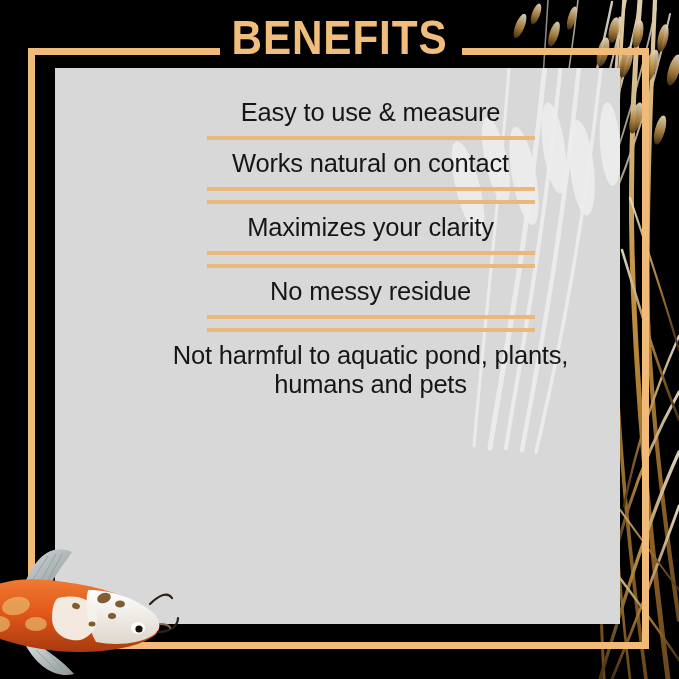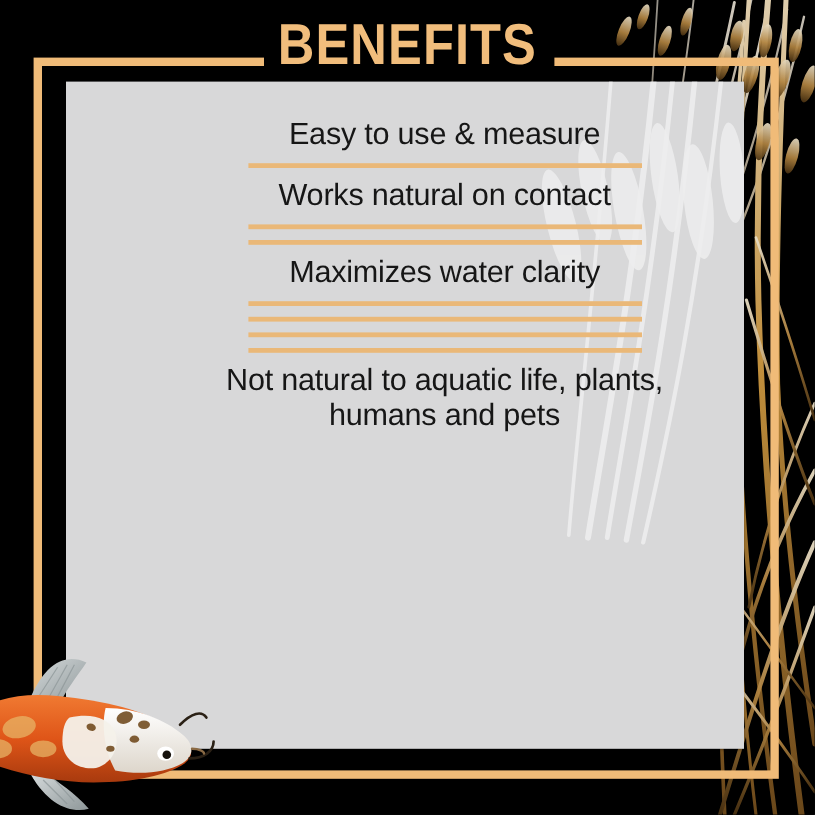--- a/index.html
+++ b/index.html
@@ -227,30 +227,31 @@
     <div class="list">
 
       <div class="benefit">Easy to use &amp; measure</div>
       <div class="divider"></div>
 
       <div class="benefit">Works natural on contact</div>
       <div class="divider"></div>
 
       <div class="divider"></div>
 
-      <div class="benefit">Maximizes water clarity</div>
-      <div class="divider"></div>
-
-      <div class="divider"></div>
-
-      <div class="divider"></div>
-
-      <div class="divider"></div>
-
-      <div class="benefit">Not natural to aquatic life, plants,
+      <div class="benefit">Maximizes your clarity</div>
+      <div class="divider"></div>
+
+      <div class="divider"></div>
+
+      <div class="benefit">No messy residue</div>
+      <div class="divider"></div>
+
+      <div class="divider"></div>
+
+      <div class="benefit">Not harmful to aquatic pond, plants,
 humans and pets</div>
 
     </div>
   </div>
 
   <svg class="koi" viewBox="0 0 215 151" xmlns="http://www.w3.org/2000/svg" aria-hidden="true">
     <defs>
       <linearGradient id="bodyG" x1="0" y1="0" x2="0" y2="1">
         <stop offset="0%" stop-color="#f07a32"></stop>
         <stop offset="50%" stop-color="#df5518"></stop>

